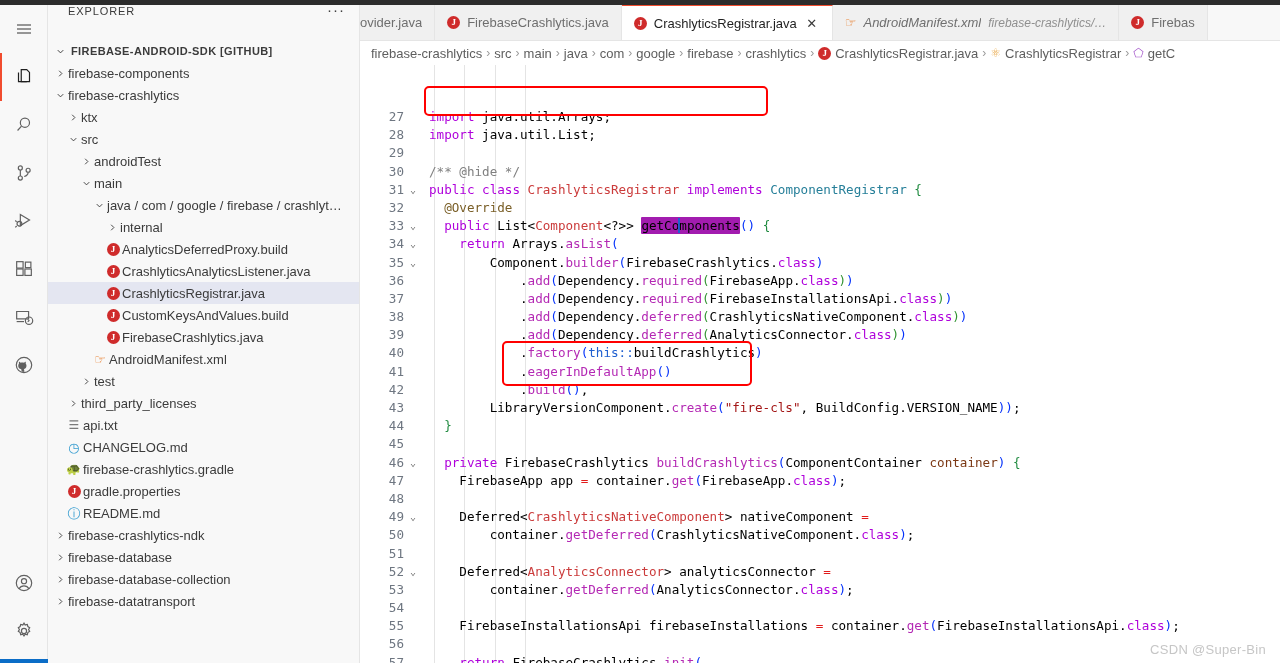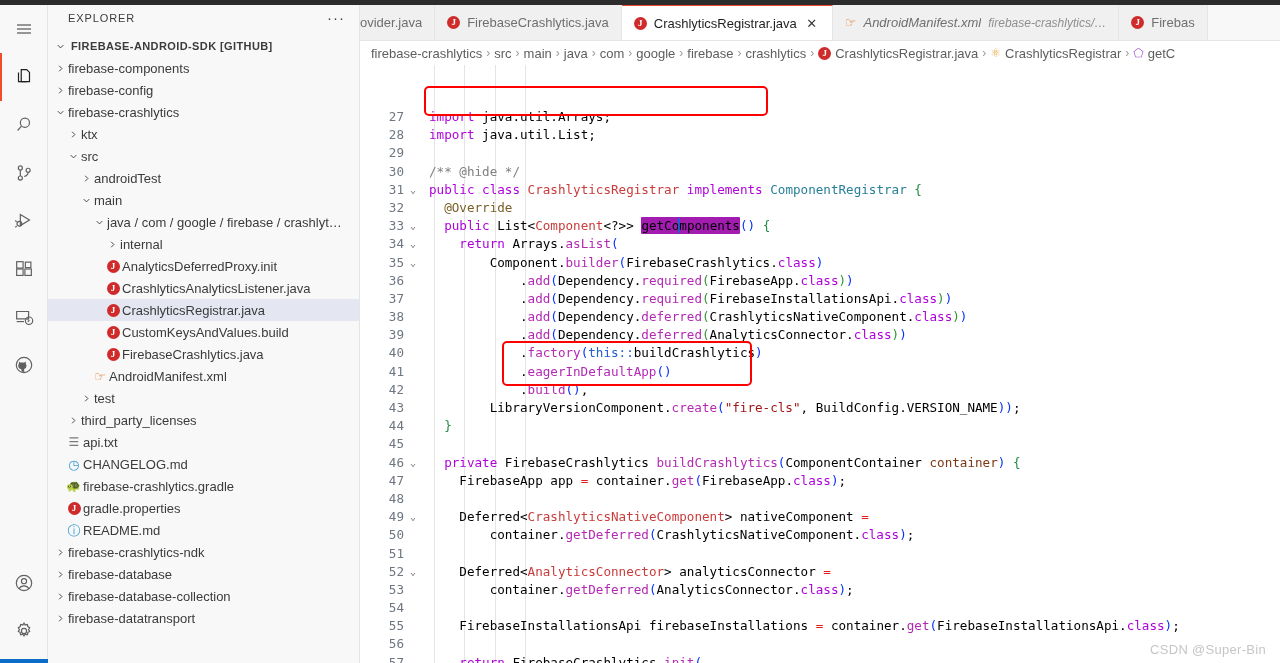--- a/index.html
+++ b/index.html
@@ -34,22 +34,23 @@
   .ab-spacer{flex:1 1 auto;}
   .ab-item svg{display:block;}
 
   
   .sidebar{
     position:relative;width:312px;flex:0 0 312px;height:663px;
     background:#f8f8f8;border-right:1px solid #e5e5e5;box-sizing:border-box;
     display:flex;flex-direction:column;overflow:hidden;
   }
   .sb-title{
-    height:35px;display:flex;align-items:center;
+    height:35px;display:flex;
     padding:0 8px 0 20px;box-sizing:border-box;
+    margin-top:5px;
   }
   .sb-title-text{
     font-size:11px;letter-spacing:.9px;color:#3b3b3b;font-weight:400;text-transform:uppercase;
     flex:1 1 auto;
   }
   .sb-actions{color:#424242;font-size:15px;line-height:10px;padding-right:6px;cursor:pointer;letter-spacing:1px;}
 
   .sec-header{
     height:22px;display:flex;align-items:center;gap:3px;
     padding-left:4px;box-sizing:border-box;cursor:pointer;
@@ -284,29 +285,20 @@
             <svg width="11" height="11" viewBox="0 0 16 16" fill="none" stroke="currentColor" stroke-width="1.35">
               <path d="M6 4l4 4-4 4"></path>
             </svg>
           </span>
           <span class="lbl">firebase-components</span>
         </div>
         <div class="trow">
           <span style="display:inline-block;width:4px;flex:0 0 4px"></span>
           <span class="twist">
             <svg width="11" height="11" viewBox="0 0 16 16" fill="none" stroke="currentColor" stroke-width="1.35">
-              <path d="M6 4l4 4-4 4"></path>
-            </svg>
-          </span>
-          <span class="lbl">firebase-config</span>
-        </div>
-        <div class="trow">
-          <span style="display:inline-block;width:4px;flex:0 0 4px"></span>
-          <span class="twist">
-            <svg width="11" height="11" viewBox="0 0 16 16" fill="none" stroke="currentColor" stroke-width="1.35">
               <path d="M4 6l4 4 4-4"></path>
             </svg>
           </span>
           <span class="lbl">firebase-crashlytics</span>
         </div>
         <div class="trow">
           <span style="display:inline-block;width:17px;flex:0 0 17px"></span>
           <span class="twist">
             <svg width="11" height="11" viewBox="0 0 16 16" fill="none" stroke="currentColor" stroke-width="1.35">
               <path d="M6 4l4 4-4 4"></path>
@@ -357,21 +349,21 @@
               <path d="M6 4l4 4-4 4"></path>
             </svg>
           </span>
           <span class="lbl">internal</span>
         </div>
         <div class="trow">
           <span style="display:inline-block;width:56px;flex:0 0 56px"></span>
           <span class="ficon">
             <span class="ico-java">J</span>
           </span>
-          <span class="lbl">AnalyticsDeferredProxy.init</span>
+          <span class="lbl">AnalyticsDeferredProxy.build</span>
         </div>
         <div class="trow">
           <span style="display:inline-block;width:56px;flex:0 0 56px"></span>
           <span class="ficon">
             <span class="ico-java">J</span>
           </span>
           <span class="lbl">CrashlyticsAnalyticsListener.java</span>
         </div>
         <div class="trow selected">
           <span style="display:inline-block;width:56px;flex:0 0 56px"></span>

